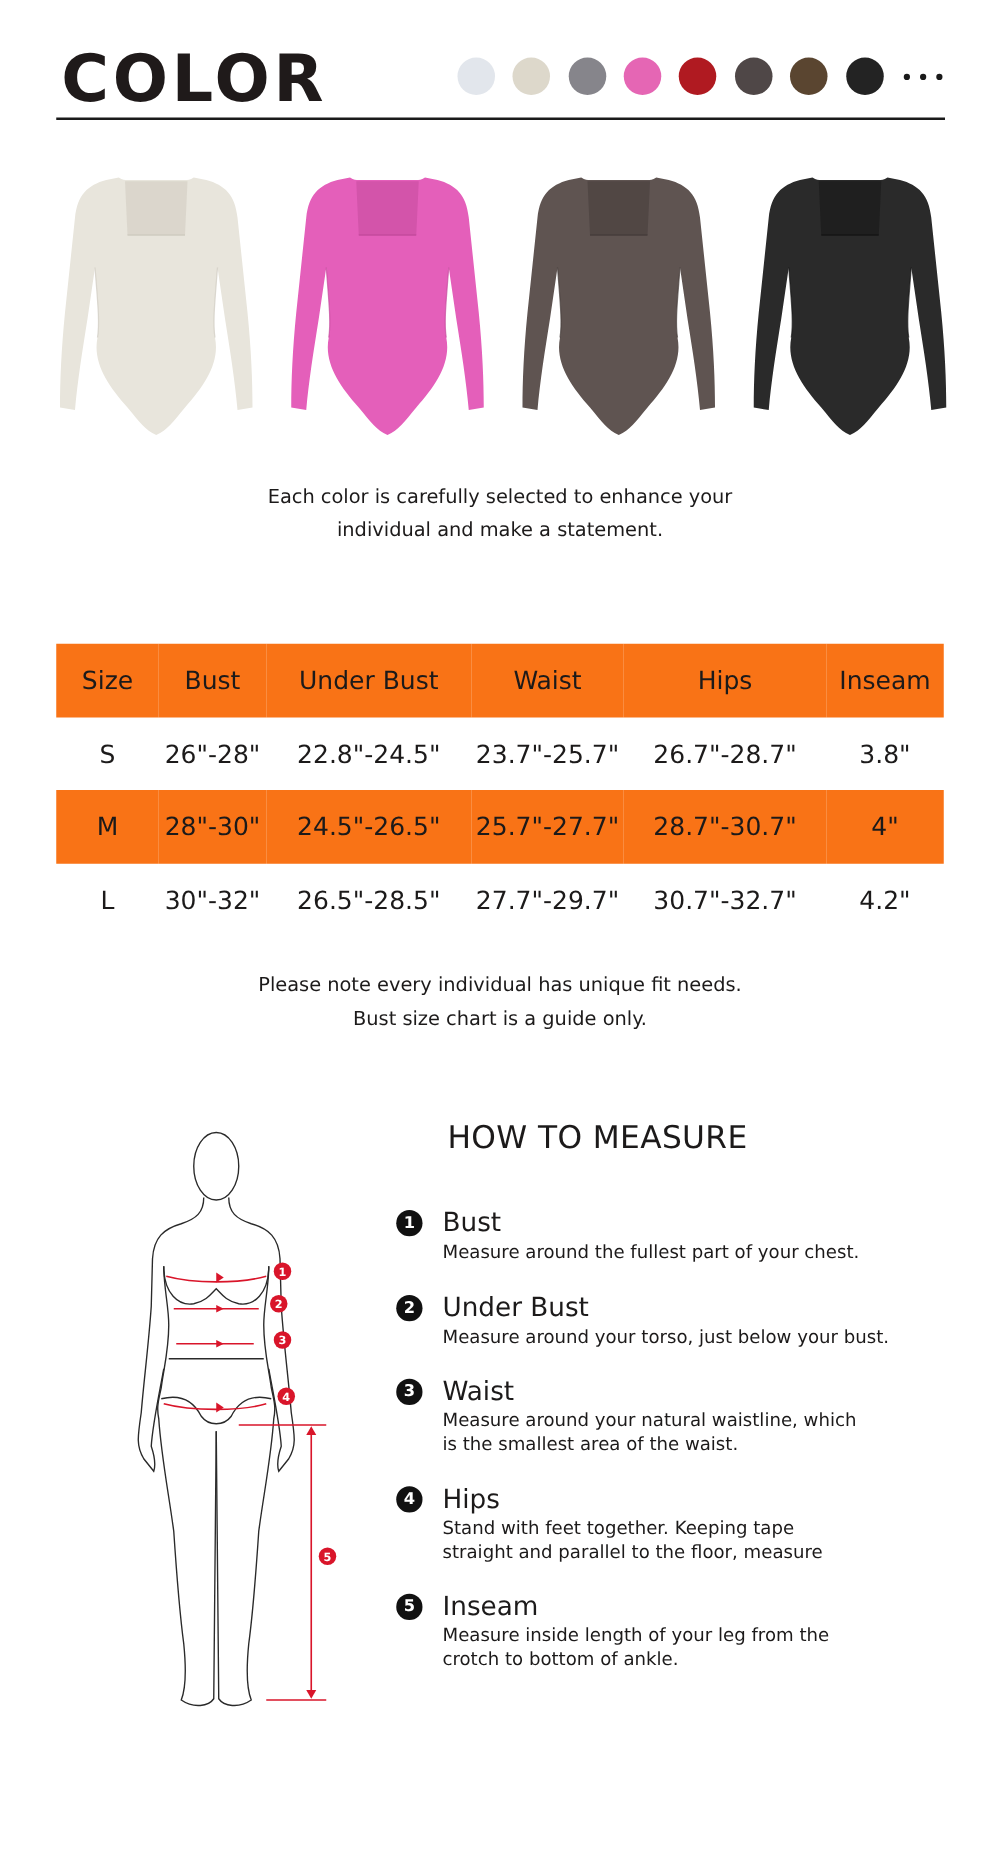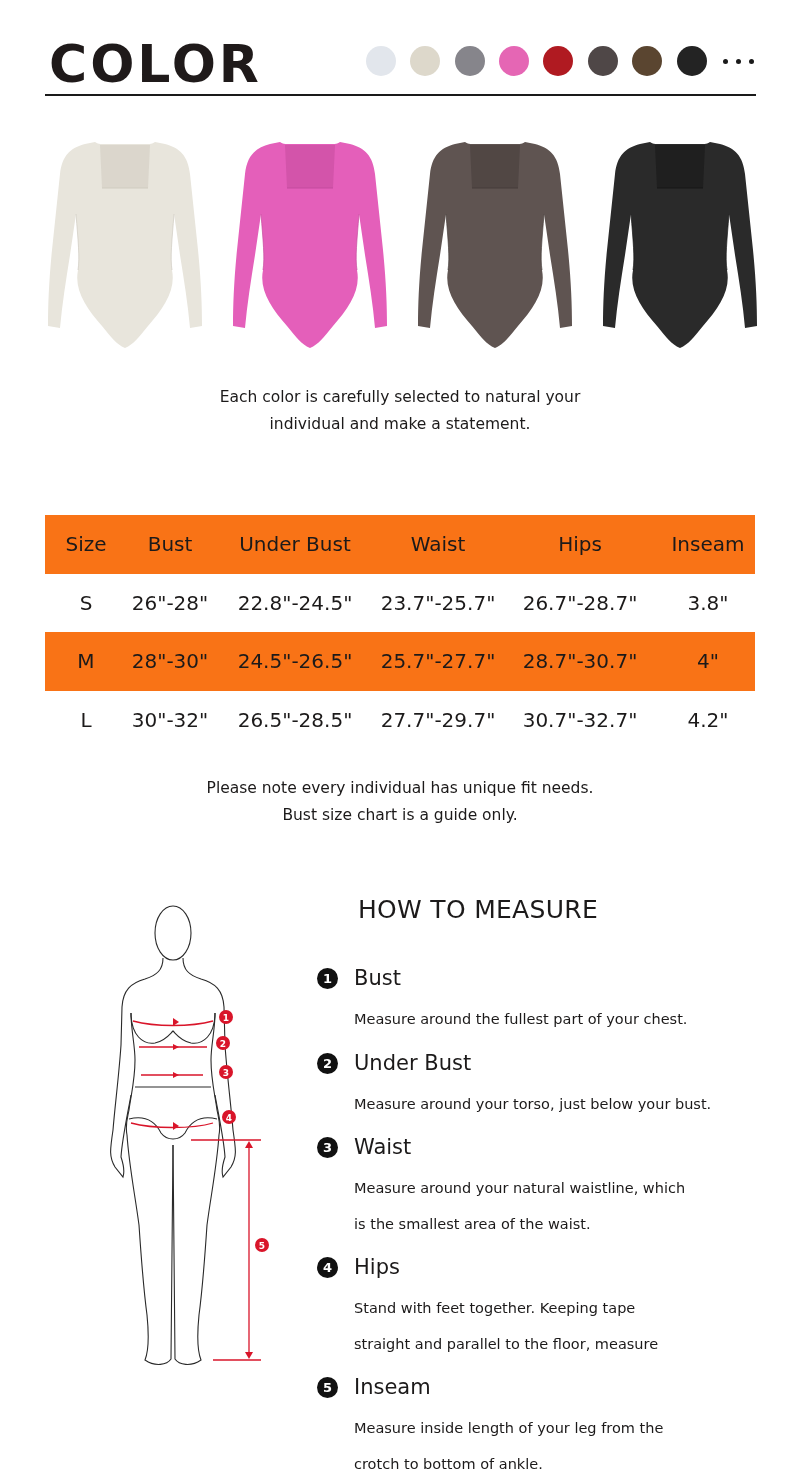--- a/index.html
+++ b/index.html
@@ -34,21 +34,21 @@
     .size-table .c3 { width: 122px; }
     .size-table .c4 { width: 162px; }
     .size-table .c5 { width: 94px; }
 
     
     .htm-title { position: absolute; left: 358px; top: 895px; font-size: 25px; color: #1c1a1a; letter-spacing: 0.3px; }
     .steps { position: absolute; left: 317px; top: 964px; width: 440px; }
     .step { position: relative; padding-left: 37px; }
     .step-num { position: absolute; left: 0; top: 4px; width: 21px; height: 21px; border-radius: 50%; background: #111; color: #fff; font-size: 13px; font-weight: bold; line-height: 21px; text-align: center; }
     .step-name { font-size: 21px; color: #1c1a1a; line-height: 28px; }
-    .step-desc { font-size: 14.5px; color: #1c1a1a; line-height: 18px; margin-top: 18px; }
+    .step-desc { font-size: 14.5px; color: #1c1a1a; line-height: 18px; margin-top: 1px; }
 
     .figure { position: absolute; left: 95px; top: 895px; width: 190px; height: 480px; }
   </style>
 </head>
 <body>
 
 <div class="color-header">
   <div class="color-title">COLOR</div>
   <div class="swatches">
     <div class="swatch" title="light-blue-gray" style="background: rgb(226, 230, 236);"></div>
@@ -92,21 +92,21 @@
   <div class="product"><svg viewBox="0 0 170 225" xmlns="http://www.w3.org/2000/svg">
         <path d="M55 12 L45 14 C30 18 22 26 20 44 L12 120 C9 150 8 175 8 196 L20 198 C22 175 26 150 30 125 L36 84 C38 110 40 128 38 140 C34 160 46 178 62 196 C72 208 76 214 85 218 C94 214 98 208 108 196 C124 178 136 160 132 140 C130 128 132 110 134 84 L140 125 C144 150 148 175 150 198 L162 196 C162 175 161 150 158 120 L150 44 C148 26 140 18 125 14 L115 12 C112 14 110 14 108 14 L62 14 C60 14 58 14 55 12 Z" fill="#2a2a2a"></path>
         <path d="M60 15 L62 58 L108 58 L110 15" fill="#161616" opacity="0.55"></path>
         <path d="M62 58 L108 58" stroke="#161616" stroke-width="1.2"></path>
         <path d="M36 84 C38 110 40 128 38 140" stroke="#161616" stroke-width="1" fill="none" opacity="0.7"></path>
         <path d="M134 84 C132 110 130 128 132 140" stroke="#161616" stroke-width="1" fill="none" opacity="0.7"></path>
       </svg></div>
 </div>
 
 <div class="caption caption-1">
-  <div>Each color is carefully selected to natural your</div>
+  <div>Each color is carefully selected to enhance your</div>
   <div>individual and make a statement.</div>
 </div>
 
 <table class="size-table">
   <tbody>
       <tr class="shade">
     <th class="c0">Size</th>
     <th class="c1">Bust</th>
     <th class="c2">Under Bust</th>
     <th class="c3">Waist</th>

